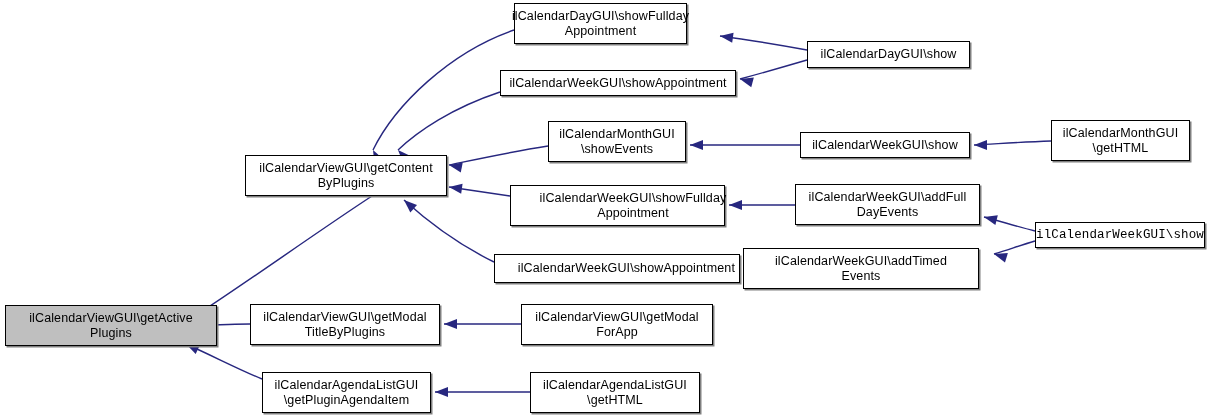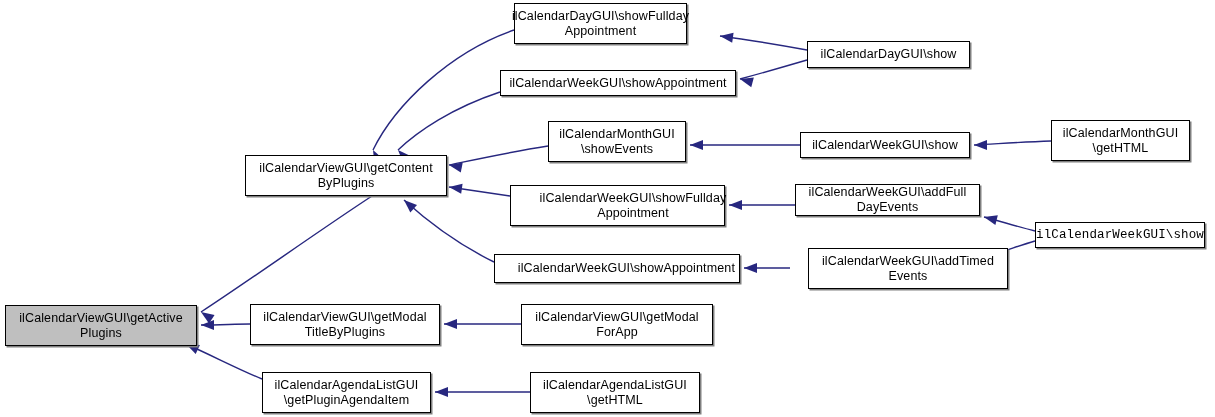--- a/index.html
+++ b/index.html
@@ -116,39 +116,39 @@
       <g>
         <path d="M 262,379 C 240,370 215,357 186,344" fill="none" stroke="#27277f" stroke-width="1.4"></path>
         <polygon points="0,0 -13,-5 -13,5" fill="#27277f" transform="translate(186,344) rotate(205)"></polygon>
       </g>
       <g>
         <path d="M 530,392 C 500,392 465,392 435,392" fill="none" stroke="#27277f" stroke-width="1.4"></path>
         <polygon points="0,0 -13,-5 -13,5" fill="#27277f" transform="translate(435,392) rotate(180)"></polygon>
       </g>
     </svg>
   <div id="node-layer">
-      <div class="node highlight" style="left: 5px; top: 305px; width: 192px; height: 41px;"><span>ilCalendarViewGUI\getActive
+      <div class="node highlight" style="left: 5px; top: 305px; width: 212px; height: 41px;"><span>ilCalendarViewGUI\getActive
 Plugins</span></div>
       <div class="node" style="left: 245px; top: 155px; width: 202px; height: 41px;"><span>ilCalendarViewGUI\getContent
 ByPlugins</span></div>
       <div class="node" style="left: 514px; top: 3px; width: 173px; height: 41px; justify-content: center;"><span>ilCalendarDayGUI\showFullday
 Appointment</span></div>
       <div class="node" style="left: 500px; top: 70px; width: 236px; height: 26px;"><span>ilCalendarWeekGUI\showAppointment</span></div>
       <div class="node" style="left: 807px; top: 41px; width: 163px; height: 27px;"><span>ilCalendarDayGUI\show</span></div>
       <div class="node" style="left: 548px; top: 121px; width: 138px; height: 41px;"><span>ilCalendarMonthGUI
 \showEvents</span></div>
       <div class="node" style="left: 800px; top: 132px; width: 170px; height: 26px;"><span>ilCalendarWeekGUI\show</span></div>
       <div class="node" style="left: 1051px; top: 120px; width: 139px; height: 41px;"><span>ilCalendarMonthGUI
 \getHTML</span></div>
       <div class="node" style="left: 510px; top: 185px; width: 215px; height: 41px; padding-left: 35px;"><span>ilCalendarWeekGUI\showFullday
 Appointment</span></div>
-      <div class="node" style="left: 795px; top: 184px; width: 185px; height: 32px;"><span>ilCalendarWeekGUI\addFull
+      <div class="node" style="left: 795px; top: 184px; width: 185px; height: 41px;"><span>ilCalendarWeekGUI\addFull
 DayEvents</span></div>
       <div class="node" style="left: 494px; top: 254px; width: 246px; height: 29px; justify-content: flex-end;"><span>ilCalendarWeekGUI\showAppointment</span></div>
-      <div class="node" style="left: 808px; top: 248px; width: 200px; height: 41px; text-align: center;"><span>ilCalendarWeekGUI\addTimed
+      <div class="node" style="left: 743px; top: 248px; width: 236px; height: 41px; text-align: center;"><span>ilCalendarWeekGUI\addTimed
 Events</span></div>
       <div class="node" style="left: 1035px; top: 222px; width: 170px; height: 26px; font-family: Liberation Mono, monospace;"><span>ilCalendarWeekGUI\show</span></div>
       <div class="node" style="left: 250px; top: 304px; width: 190px; height: 41px;"><span>ilCalendarViewGUI\getModal
 TitleByPlugins</span></div>
       <div class="node" style="left: 521px; top: 304px; width: 192px; height: 41px;"><span>ilCalendarViewGUI\getModal
 ForApp</span></div>
       <div class="node" style="left: 262px; top: 372px; width: 169px; height: 41px;"><span>ilCalendarAgendaListGUI
 \getPluginAgendaItem</span></div>
       <div class="node" style="left: 530px; top: 372px; width: 170px; height: 41px;"><span>ilCalendarAgendaListGUI
 \getHTML</span></div>

